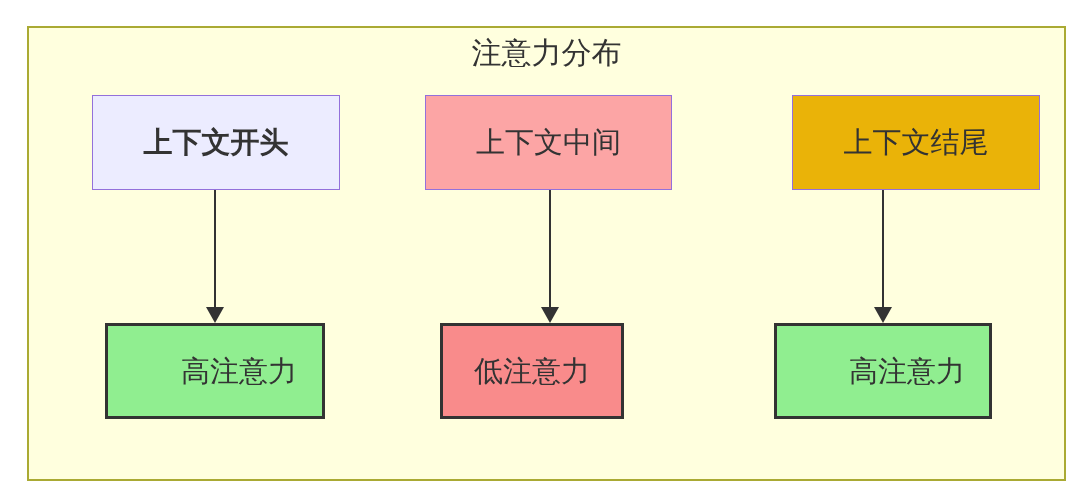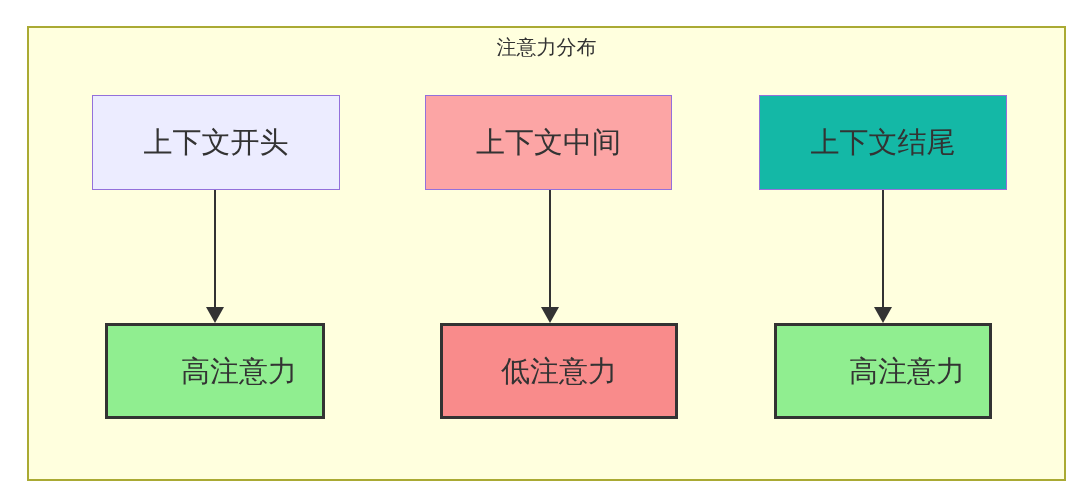--- a/index.html
+++ b/index.html
@@ -23,21 +23,21 @@
     height: 455px;
     background: #FFFFDE;
     border: 2px solid #AAAA33;
   }
   .cluster-title {
     position: absolute;
     top: 7px;
     left: 0;
     width: 100%;
     text-align: center;
-    font-size: 20px;
+    font-size: 30px;
     line-height: 1.2;
     color: #333333;
   }
   .node {
     position: absolute;
     display: flex;
     align-items: center;
     justify-content: center;
     text-align: center;
     font-size: 29px;
@@ -52,21 +52,21 @@
   }
   .node.target {
     top: 295px;
     height: 96px;
     border: 3px solid #333333;
   }
   .src-1 { left: 63px;  width: 248px; }
   .src-2 { left: 396px; width: 247px; }
   .src-3 { left: 730px; width: 248px; }
   .tgt-1 { left: 76px;  width: 220px; }
-  .tgt-2 { left: 411px; width: 238px; }
+  .tgt-2 { left: 411px; width: 184px; }
   .tgt-3 { left: 745px; width: 218px; }
   .fill-high { background: #90EE90; padding-left: 48px; }
   .fill-low  { background: #F98B8B; }
   .arrow { position: absolute; }
   .arrow .shaft {
     position: absolute;
     top: 162px;
     width: 2px;
     height: 120px;
     background: #333333;
@@ -88,29 +88,29 @@
   .arrow-3 .head  { left: 845px; }
 </style>
 </head>
 <body>
 
 <div class="canvas">
   <div class="cluster" style="background-color: rgb(255, 255, 222);">
 
     <div class="cluster-title">注意力分布</div>
 
-    <div class="node source src-1" style="background-color: rgb(236, 236, 255);">
+    <div class="node source src-1" style="background-color: rgb(236, 236, 255); font-weight: bold;">
       <span>上下文开头</span>
     </div>
 
     <div class="node source src-2" style="background-color: #fca5a5;">
       <span>上下文中间</span>
     </div>
 
-    <div class="node source src-3" style="background-color: #14b8a6;">
+    <div class="node source src-3" style="background-color: #eab308; margin-left: 33px;">
       <span>上下文结尾</span>
     </div>
 
     <div class="arrow arrow-1">
       <div class="shaft"></div>
       <div class="head"></div>
     </div>
     <div class="arrow arrow-2">
       <div class="shaft"></div>
       <div class="head"></div>

